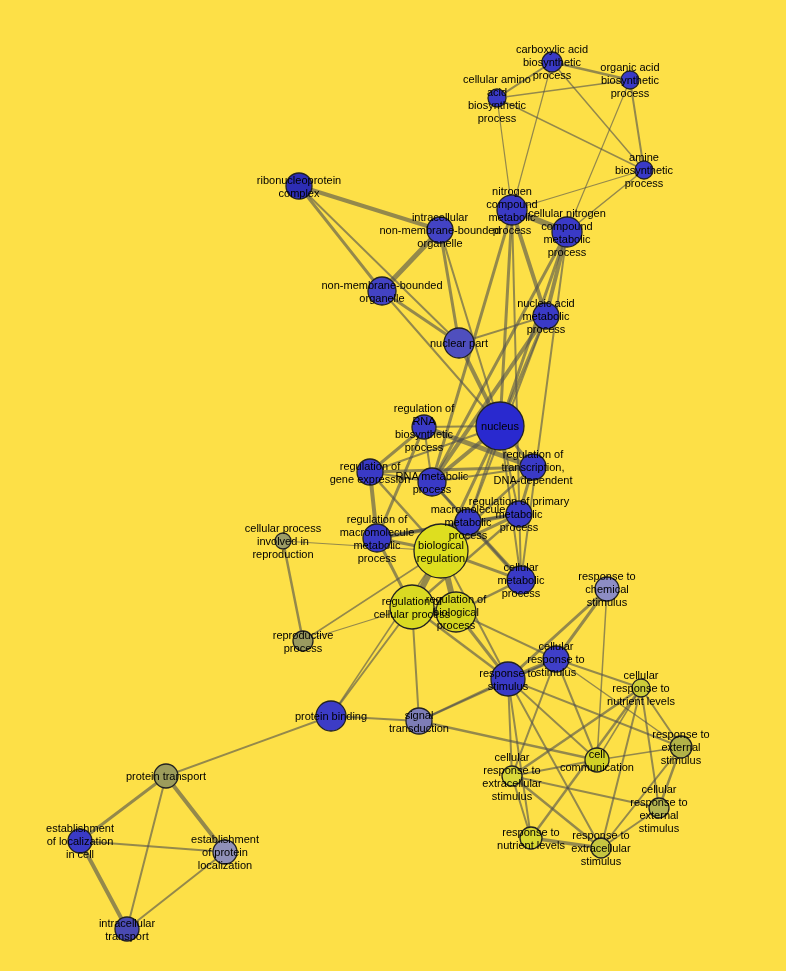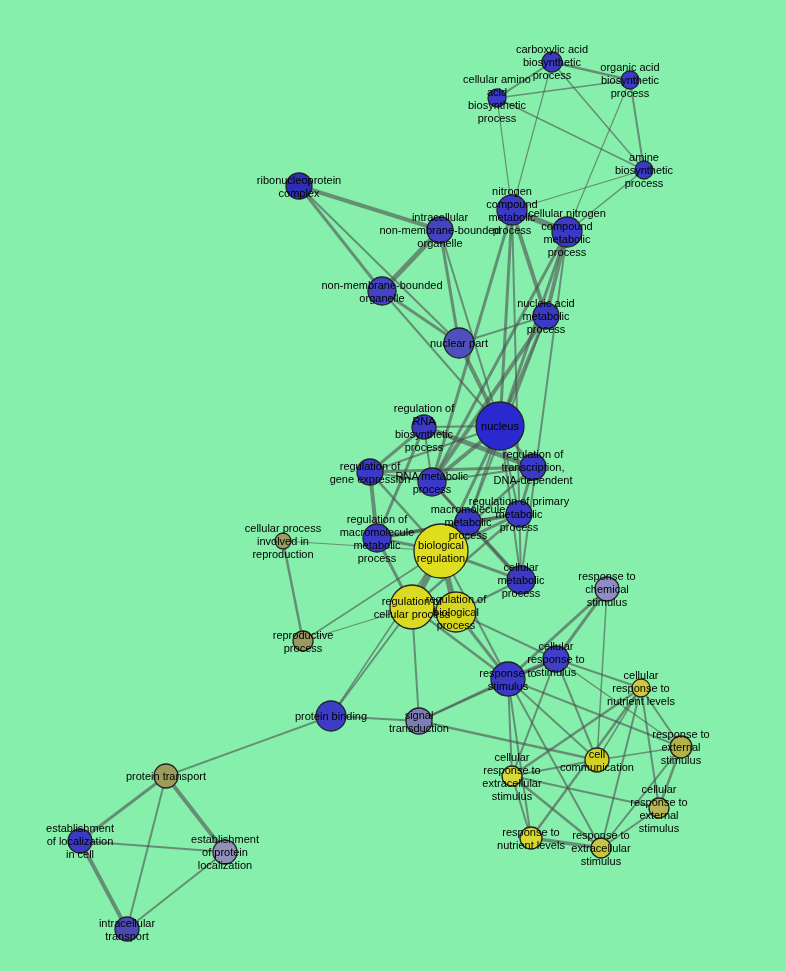--- a/index.html
+++ b/index.html
@@ -5,21 +5,21 @@
   html, body {
     margin: 0;
     padding: 0;
     background: #ffffff;
     font-family: "Liberation Sans", sans-serif;
   }
   .canvas-wrap {
     position: relative;
     width: 786px;
     height: 971px;
-    background: #86efac;
+    background: #fde047;
     overflow: hidden;
   }
   svg text {
     font-family: "Liberation Sans", sans-serif;
     font-size: 11px;
     fill: #000000;
     text-anchor: middle;
     dominant-baseline: central;
     pointer-events: none;
   }

